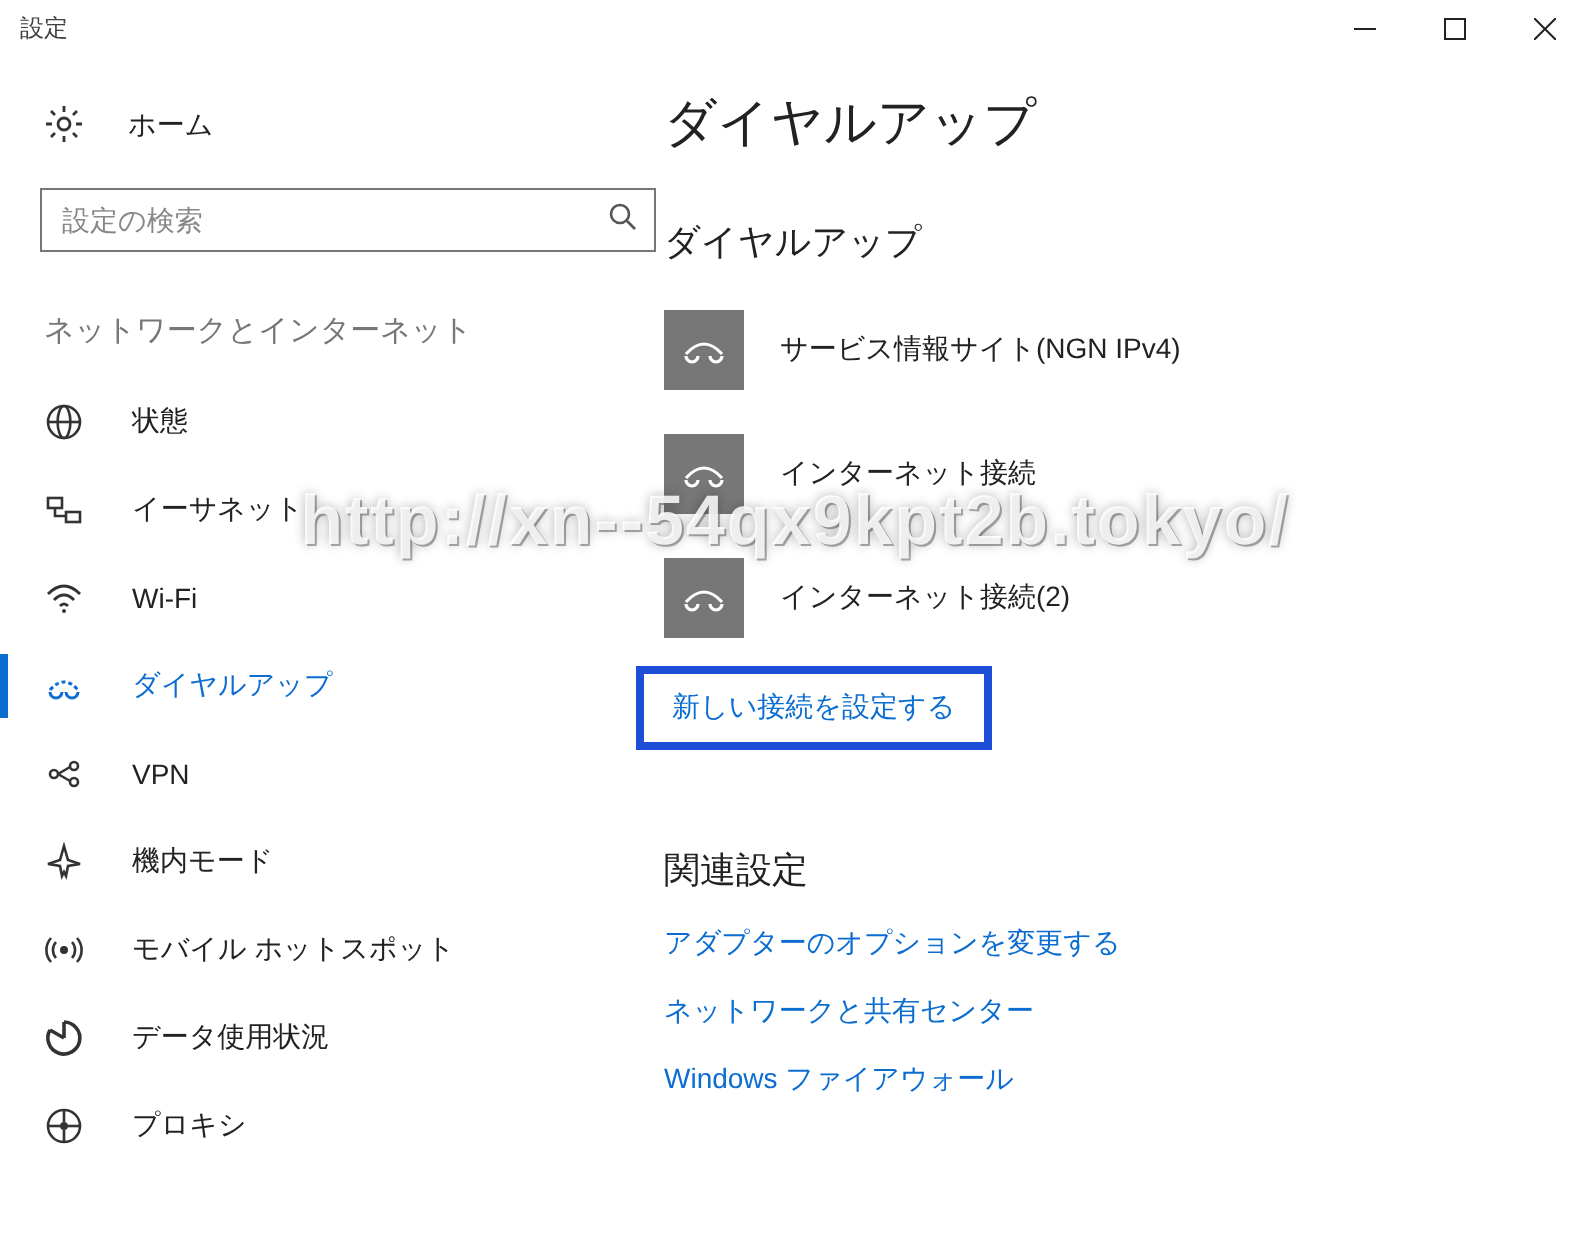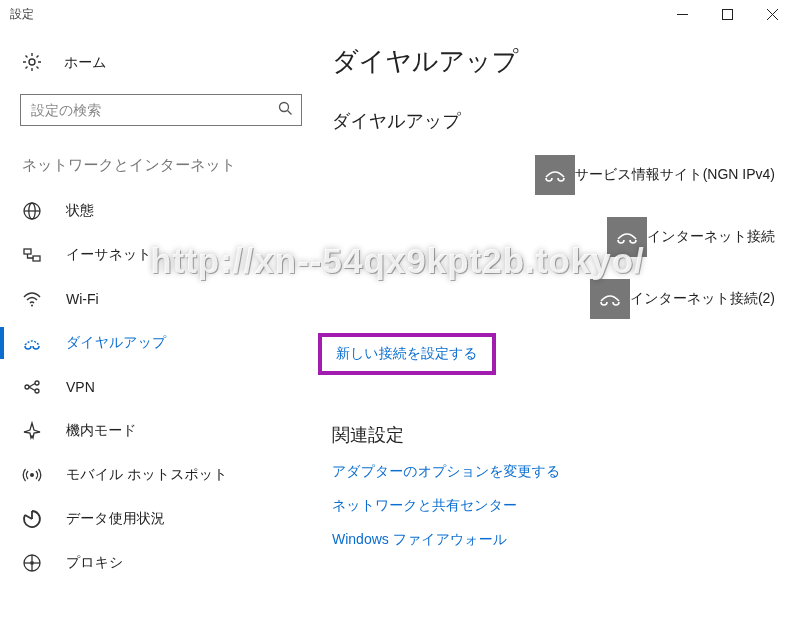--- a/index.html
+++ b/index.html
@@ -55,21 +55,21 @@
   }
   .home-row .icon { width: 20px; height: 20px; display:flex; align-items:center; justify-content:center; }
   .search-box {
     display: flex;
     align-items: center;
     border: 1px solid #777;
     height: 32px;
     padding: 0 8px 0 10px;
     color: #777;
     margin-bottom: 30px;
-    width: 282px;
+    width: 308px;
   }
   .search-box input {
     flex: 1;
     border: none;
     outline: none;
     font-size: 14px;
     background: transparent;
     color: #222;
   }
   .search-box input::placeholder { color: #888; }
@@ -114,42 +114,42 @@
   }
   .section-title {
     font-size: 18px;
     font-weight: 400;
     margin-bottom: 22px;
   }
   .conn-list { }
   .conn-item {
     display: flex;
     align-items: center;
+    gap: 18px;
     margin-bottom: 22px;
-    justify-content: flex-end;
   }
   .conn-icon {
     width: 40px;
     height: 40px;
     background: #777;
     display: flex;
     align-items: center;
     justify-content: center;
     color: #fff;
   }
   .conn-label { font-size: 14px; }
 
   .link-row {
     color: #0b6dd0;
     font-size: 14px;
     margin-bottom: 16px;
     display: inline-block;
   }
   .link-highlight {
-    border: 4px solid #a21caf;
+    border: 4px solid #1d4ed8;
     display: inline-block;
     padding: 8px 14px;
     margin: -8px -14px 24px -14px;
   }
 
   .related-title {
     font-size: 18px;
     font-weight: 400;
     margin-bottom: 16px;
   }

